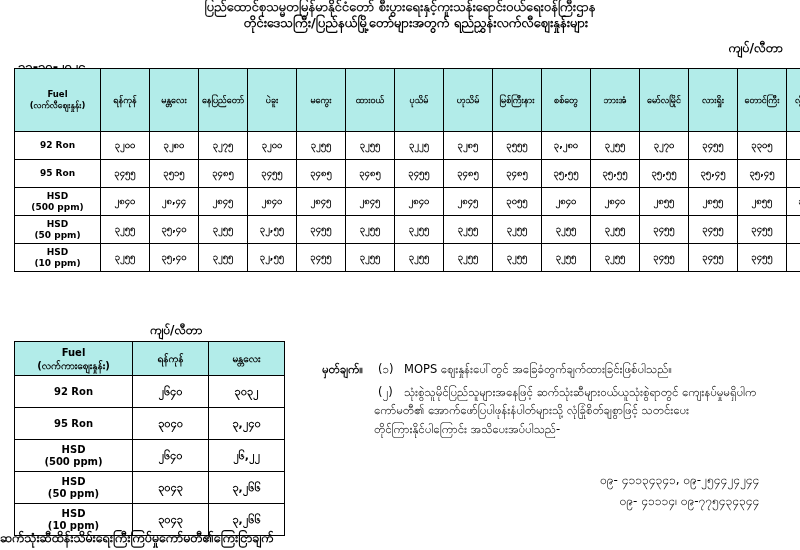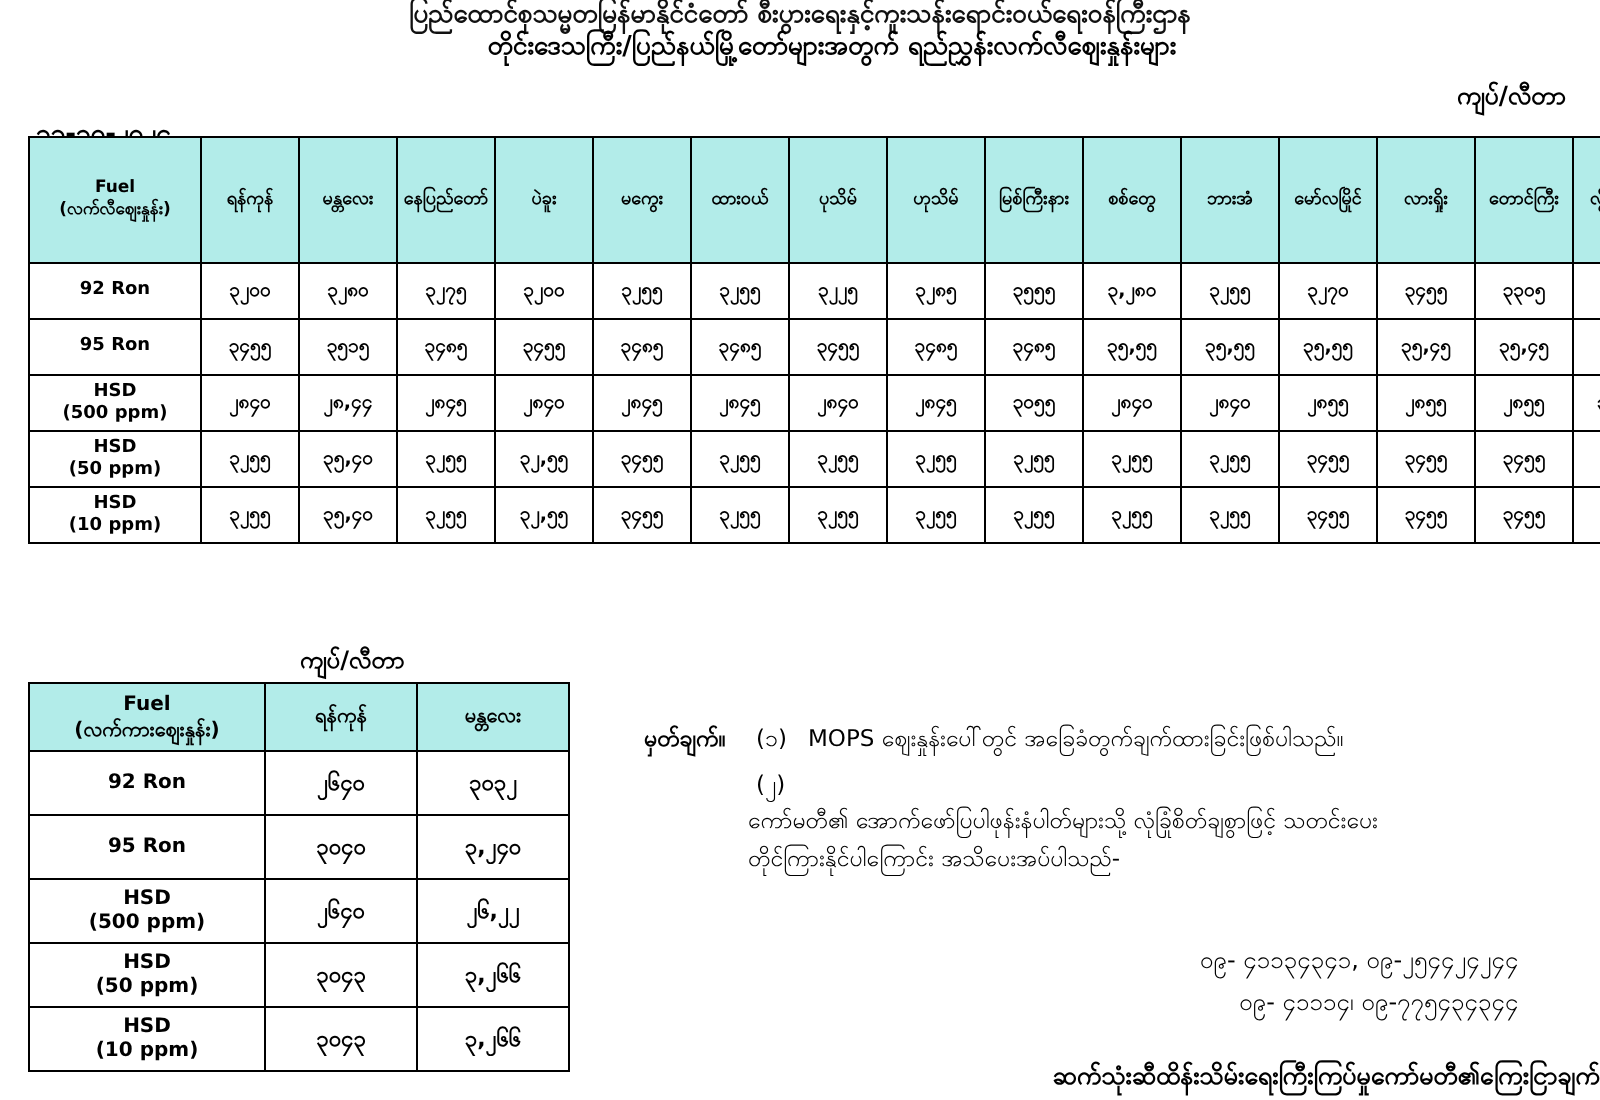--- a/index.html
+++ b/index.html
@@ -176,21 +176,21 @@
     top: 470px;
     font-size: 12px;
     line-height: 1.75;
     text-align: right;
   }
   .footer {
     position: absolute;
     left: 0;
     top: 530px;
     width: 800px;
-    text-align: right;
+    text-align: left;
     font-size: 12.5px;
     font-weight: bold;
     white-space: nowrap;
   }
 </style>
 </head>
 <body>
 
 <div class="page">
 
@@ -417,20 +417,21 @@
 
   <div class="notes">
     <div class="note-row">
       <span class="note-label">မှတ်ချက်။</span>
       <span class="note-num">(၁)</span>
       <span class="note-text">MOPS ဈေးနှုန်းပေါ်တွင် အခြေခံတွက်ချက်ထားခြင်းဖြစ်ပါသည်။</span>
     </div>
     <div class="note-row note-row2">
       <span class="note-label"></span>
       <span class="note-num">(၂)</span>
+      <span class="note-text">သုံးစွဲသူမိုင်ပြည်သူများအနေဖြင့် ဆက်သုံးဆီများဝယ်ယူသုံးစွဲရာတွင် ကျေးနပ်မှုမရှိပါက</span>
     </div>
     <div class="note-cont">ကော်မတီ၏ အောက်ဖော်ပြပါဖုန်းနံပါတ်များသို့ လုံခြုံစိတ်ချစွာဖြင့် သတင်းပေး</div>
     <div class="note-cont">တိုင်ကြားနိုင်ပါကြောင်း အသိပေးအပ်ပါသည်-</div>
   </div>
 
   <div class="phones">
     <div>၀၉- ၄၁၁၃၄၃၄၁, ၀၉-၂၅၄၄၂၄၂၄၄</div>
     <div>၀၉- ၄၁၁၁၄၊ ၀၉-၇၇၅၄၃၄၃၄၄</div>
   </div>
 

